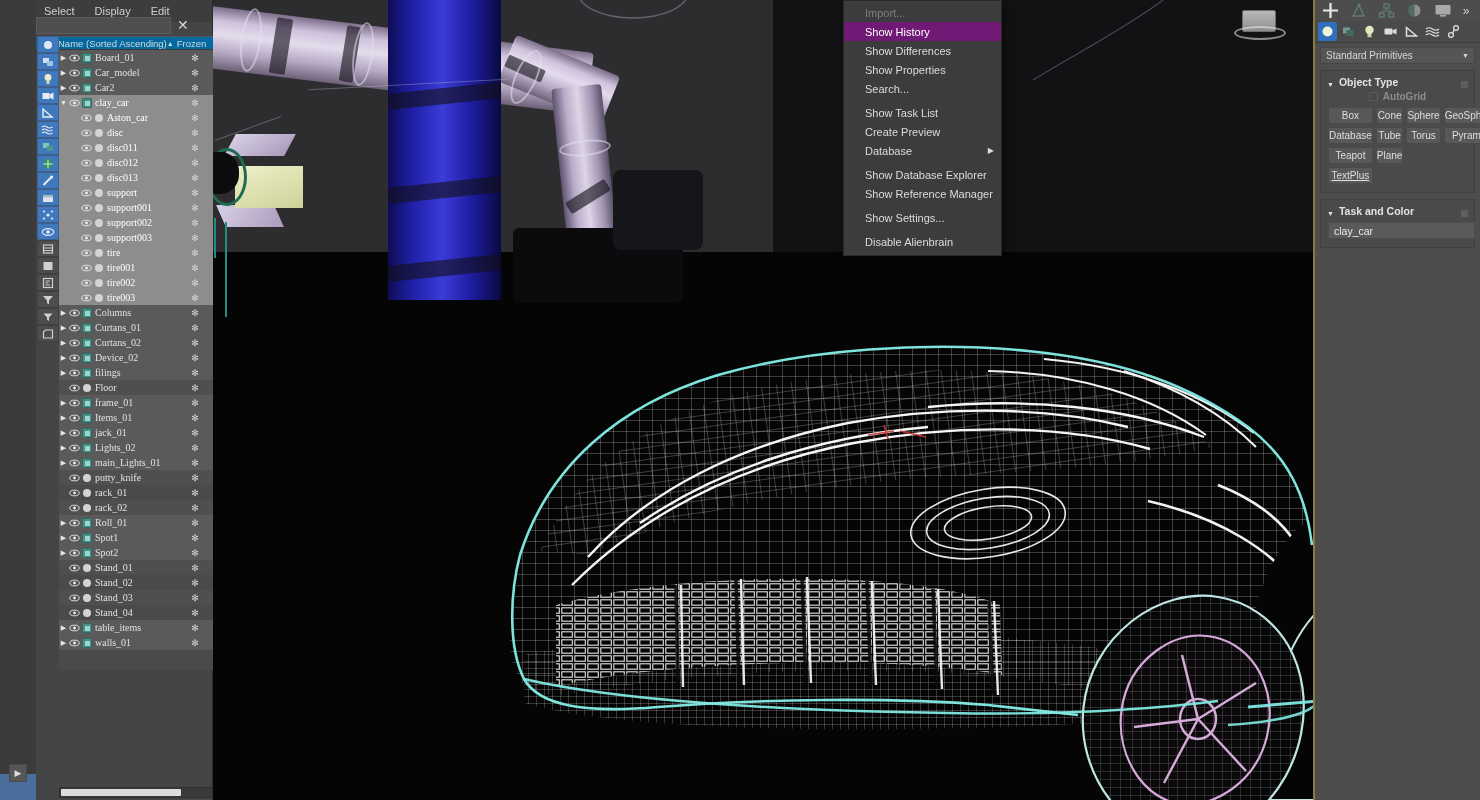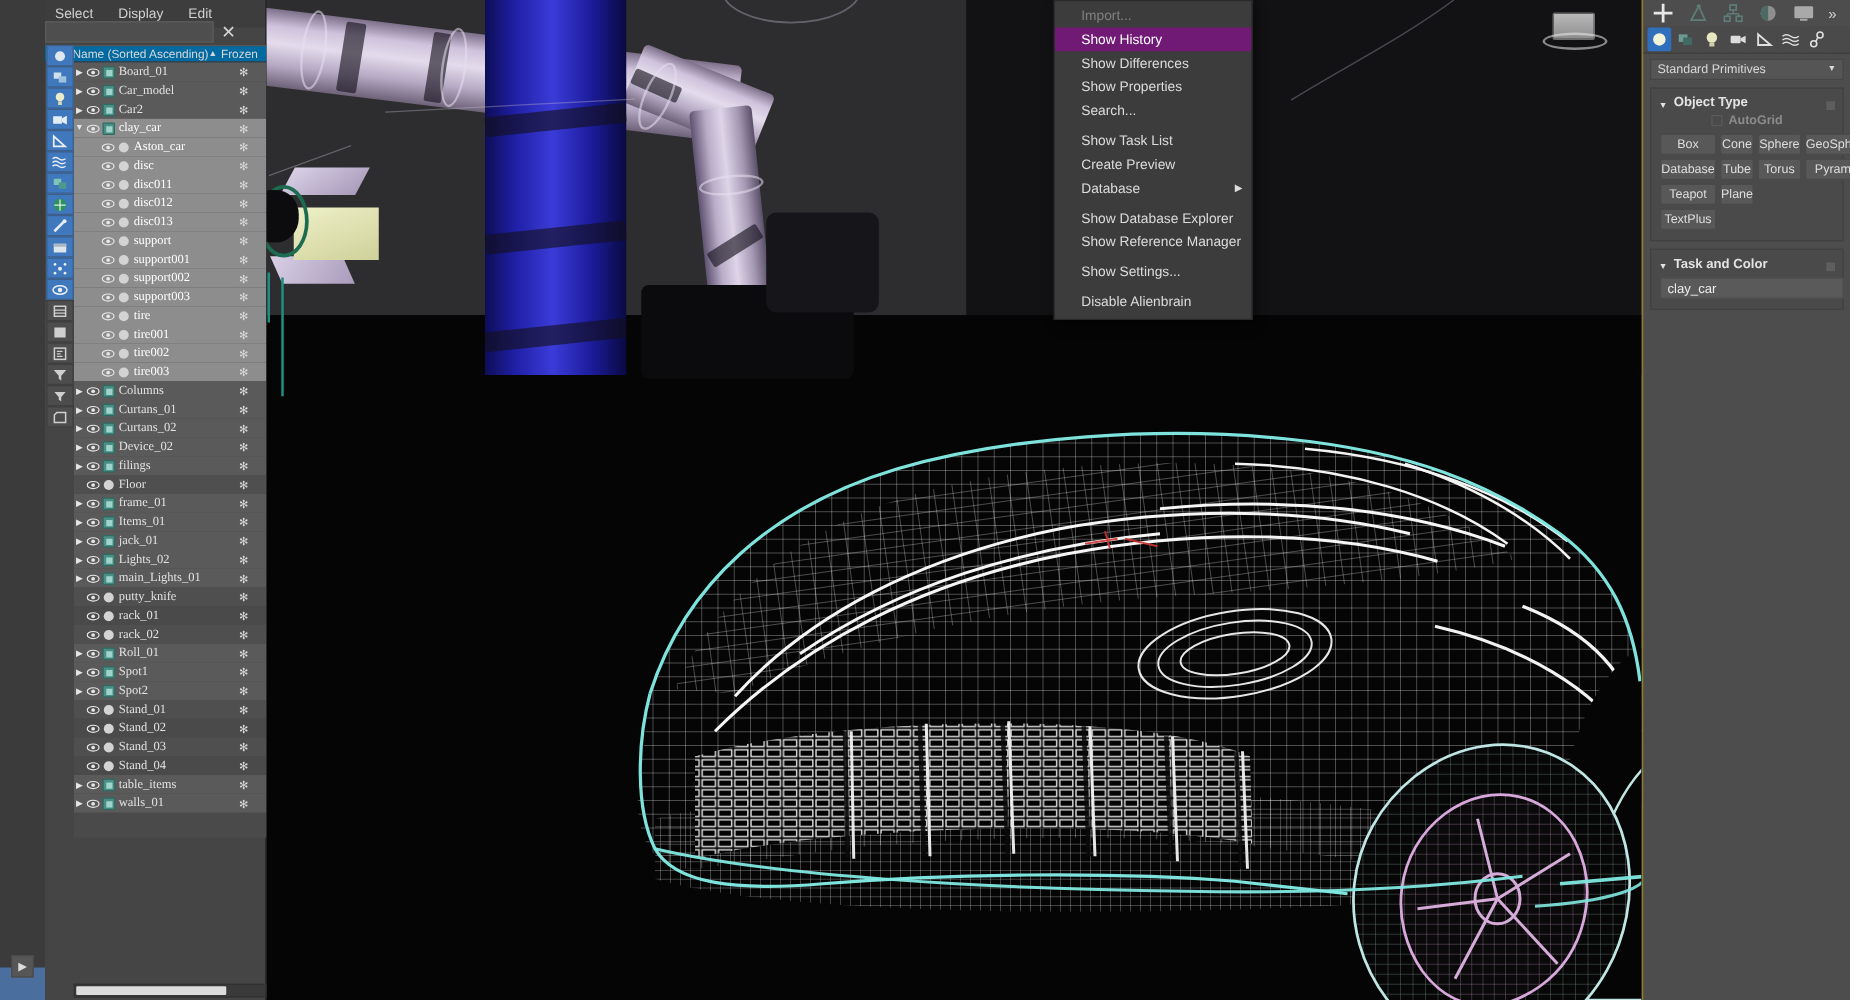--- a/index.html
+++ b/index.html
@@ -221,21 +221,21 @@
   .autogrid-row { display:flex; align-items:center; gap:5px; justify-content:center; margin:1px 0 5px 0; }
   .chkbox { width:9px; height:9px; background:#4a4a4a; border:1px solid #5a5a5a; }
   .autogrid-lbl { font-size:10px; color:#8c8c8c;font-weight:bold; }
 
   .btn-grid { display:grid; grid-template-columns:1fr 1fr 1fr 1fr; gap:3px; }
   .cbtn {
     height:17px; background:#585858; border:1px solid #4a4a4a; border-radius:2px;
     display:flex; align-items:center; justify-content:center;
     font-size:10px; color:#dedede; cursor:pointer;
   }
-  .cbtn.wide { grid-column:1 / 2; }
+  .cbtn.wide { grid-column:1 / 2;text-decoration:underline; }
 
   .namecolor-row { display:flex; align-items:center; gap:5px; margin-top:3px; }
   #cp-nameinput {
     flex:1; height:17px; background:#5a5a5a; border:1px solid #4c4c4c;
     color:#ececec; font-size:10.5px; padding:0 5px; outline:none;
     font-family:"Liberation Sans", sans-serif;
   }
 </style>
 </head>
 <body>

